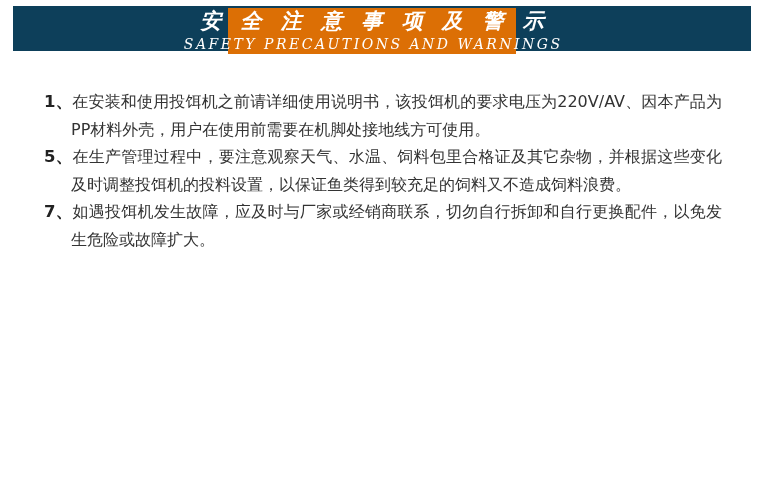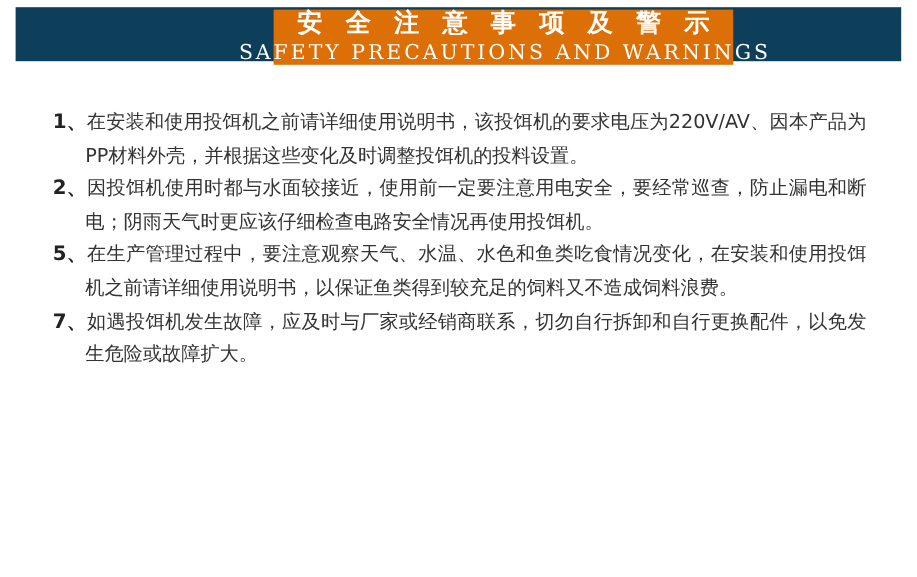--- a/index.html
+++ b/index.html
@@ -19,41 +19,42 @@
     left: 13px;
     top: 6px;
     width: 738px;
     height: 45px;
     background: #0d3f5a;
   }
   .header-banner {
     position: absolute;
     left: 228px;
     top: 8px;
-    width: 383px;
+    width: 288px;
     height: 46px;
     background: #dc6f05;
     color: #ffffff;
     display: flex;
     flex-direction: column;
     align-items: center;
     justify-content: center;
     text-align: center;
+    font-style: italic;
   }
   .header-title {
     font-size: 21px;
     font-weight: bold;
     letter-spacing: 6px;
     white-space: nowrap;
     line-height: 1.1;
     padding-left: 6px; 
   }
   .header-subtitle {
     font-family: "DejaVu Serif", "Liberation Serif", serif;
-    font-size: 17px;
+    font-size: 14px;
     letter-spacing: 2.5px;
     white-space: nowrap;
     margin-top: 2px;
     padding-left: 2.5px;
   }
 
   
   .content {
     padding: 2px 42px 0 44px;
     color: #333333;
@@ -76,17 +77,16 @@
 
 <div class="header">
   <div class="header-bar"></div>
   <div class="header-banner">
     <div class="header-title">安 全 注 意 事 项 及 警 示</div>
     <div class="header-subtitle">SAFETY PRECAUTIONS AND WARNINGS</div>
   </div>
 </div>
 
 <div class="content">
-  <div class="item"><span class="num">1、</span><span class="txt">在安装和使用投饵机之前请详细使用说明书，该投饵机的要求电压为220V/AV、因本产品为PP材料外壳，并根据这些变化及时调整投饵机的投料设置。</span></div>
-  <div class="item"><span class="num">2、</span><span class="txt">因投饵机使用时都与水面较接近，使用前一定要注意用电安全，要经常巡查，防止漏电和断电；阴雨天气时更应该仔细检查电路安全情况再使用投饵机。</span></div>
-  <div class="item"><span class="num">5、</span><span class="txt">在生产管理过程中，要注意观察天气、水温、水色和鱼类吃食情况变化，在安装和使用投饵机之前请详细使用说明书，以保证鱼类得到较充足的饲料又不造成饲料浪费。</span></div>
+  <div class="item"><span class="num">1、</span><span class="txt">在安装和使用投饵机之前请详细使用说明书，该投饵机的要求电压为220V/AV、因本产品为PP材料外壳，用户在使用前需要在机脚处接地线方可使用。</span></div>
+  <div class="item"><span class="num">5、</span><span class="txt">在生产管理过程中，要注意观察天气、水温、饲料包里合格证及其它杂物，并根据这些变化及时调整投饵机的投料设置，以保证鱼类得到较充足的饲料又不造成饲料浪费。</span></div>
   <div class="item"><span class="num">7、</span><span class="txt">如遇投饵机发生故障，应及时与厂家或经销商联系，切勿自行拆卸和自行更换配件，以免发生危险或故障扩大。</span></div>
 </div>
 
 </body></html>

